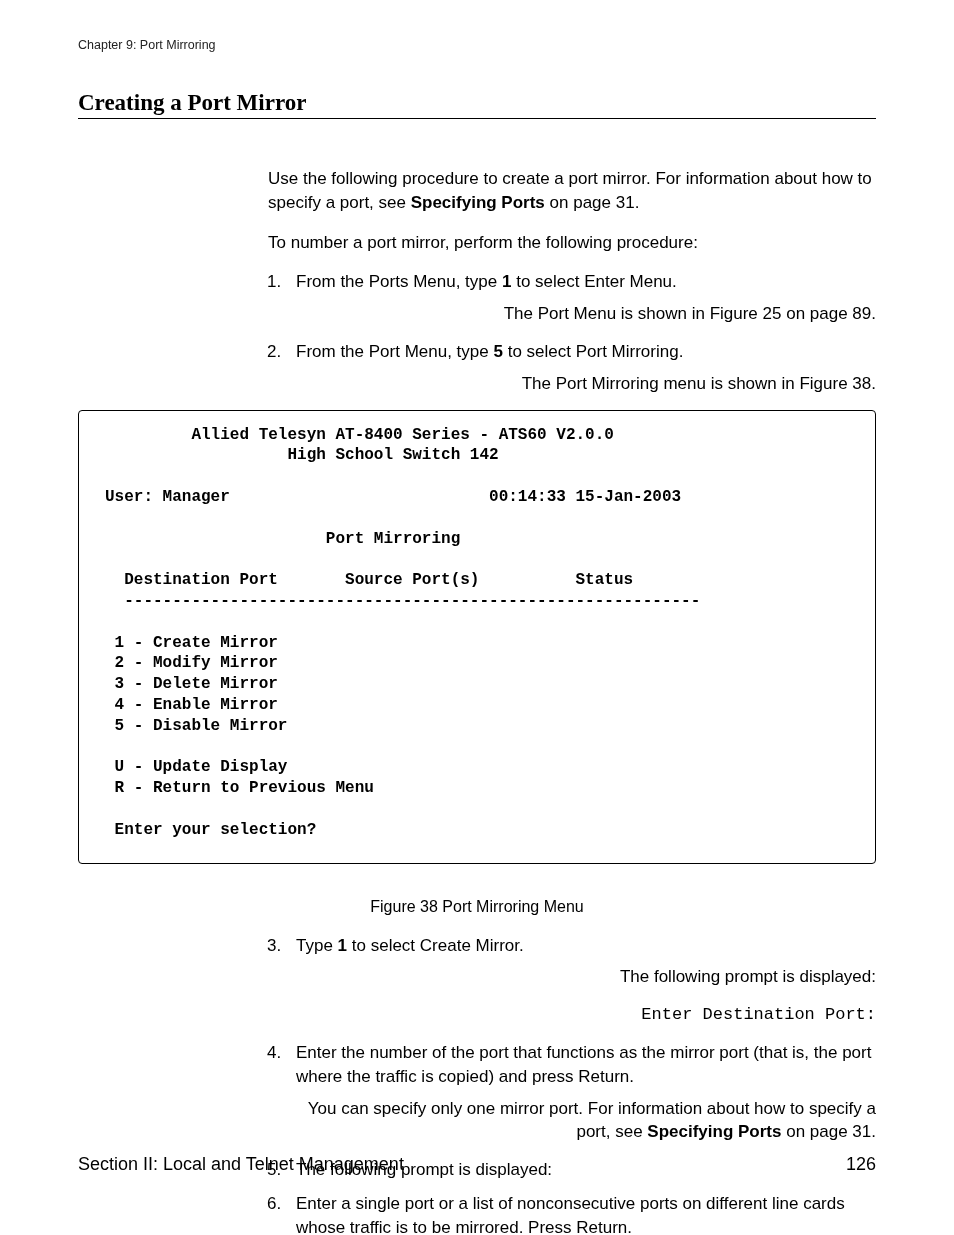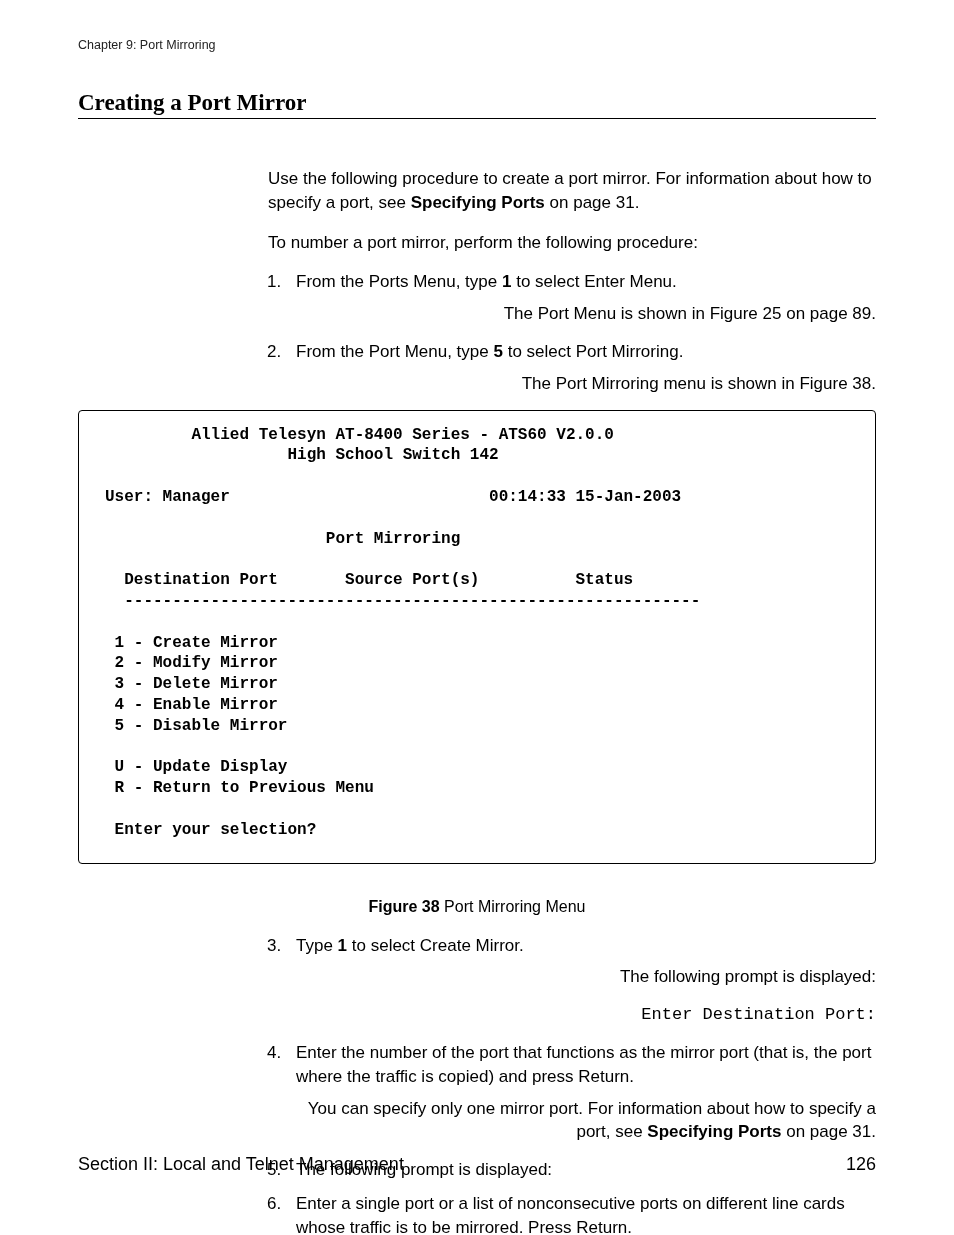--- a/index.html
+++ b/index.html
@@ -64,21 +64,21 @@
     line-height: 1.3;
     white-space: pre;
     font-weight: bold;
   }
   .figcaption {
     text-align: center;
     margin: 34px 0 18px 0;
     font-size: 16px;
   }
   .figcaption b {
-    font-weight: 700;
+    font-weight: 400;
   }
   .mono-inline {
     font-family: 'Courier New', Courier, monospace;
   }
   .footer {
     position: absolute;
     bottom: 60px;
     left: 78px;
     right: 78px;
     font-size: 18px;

